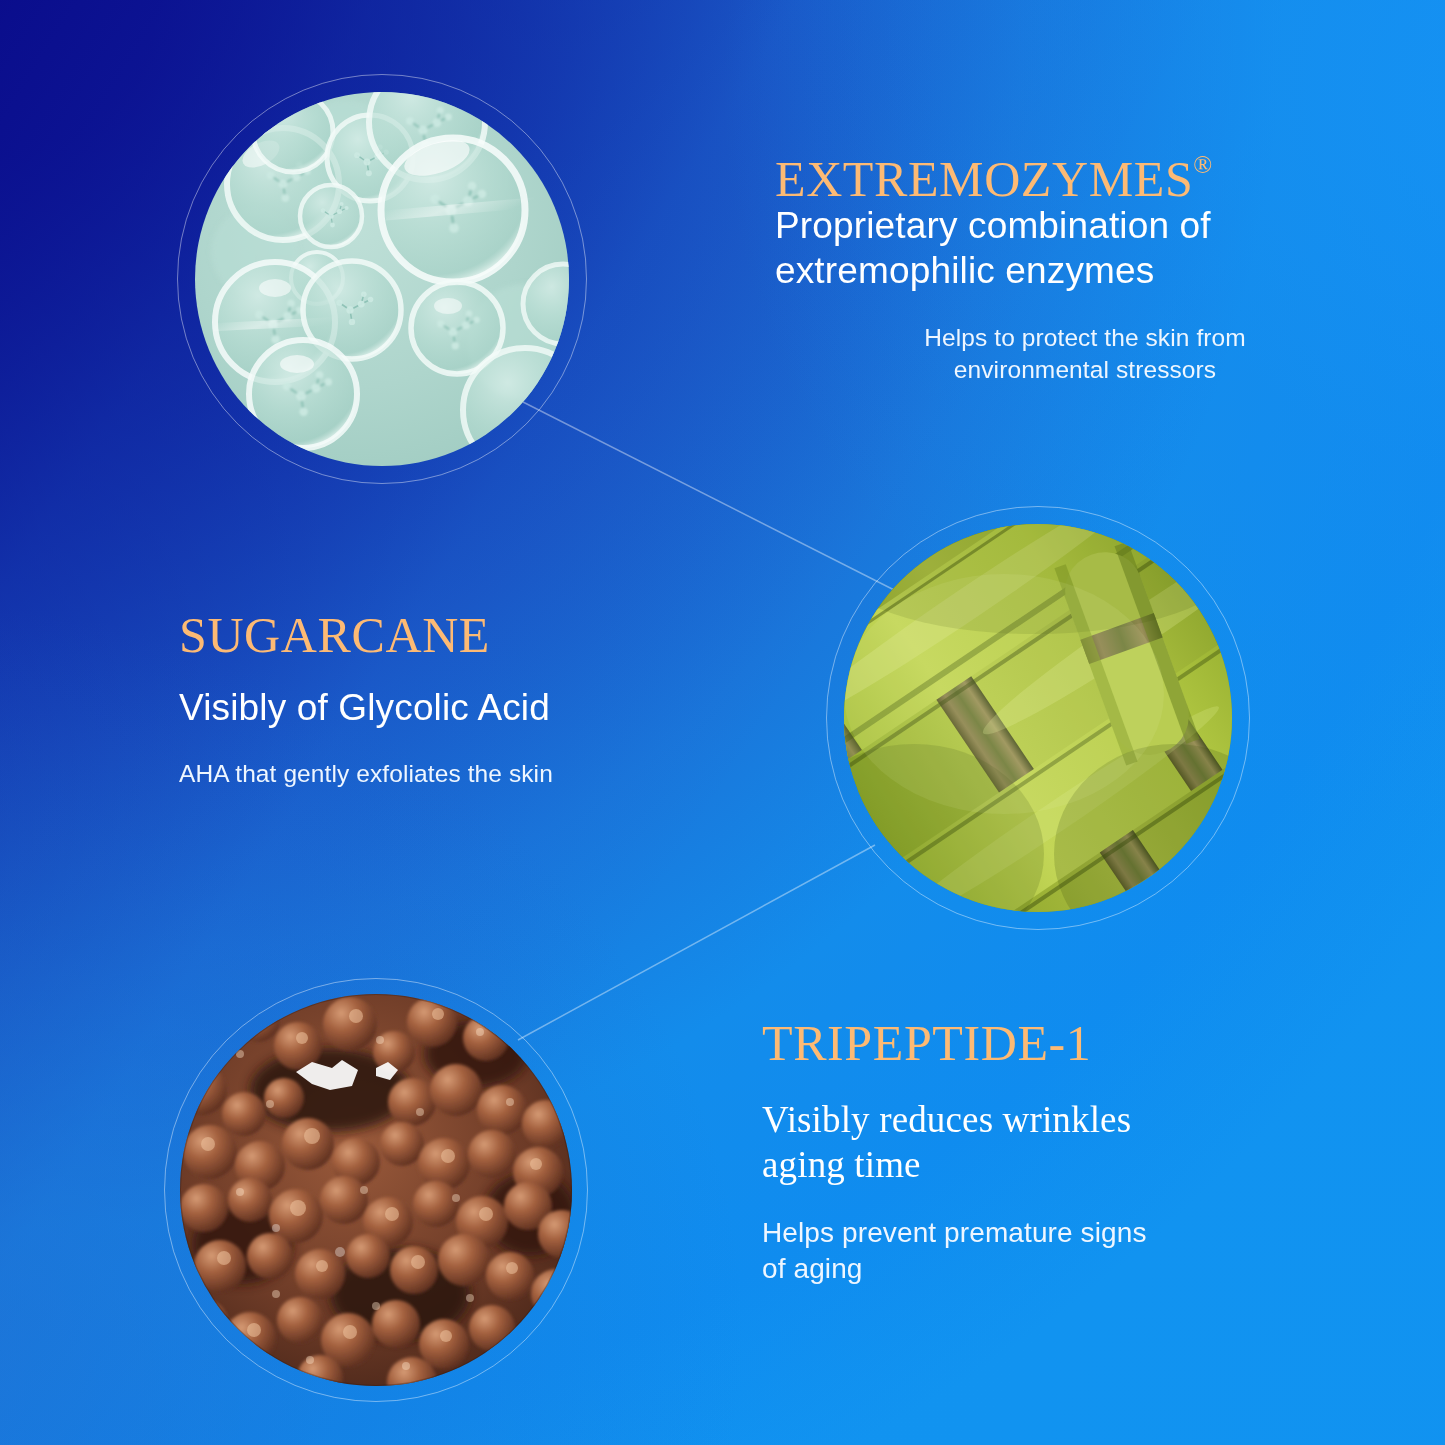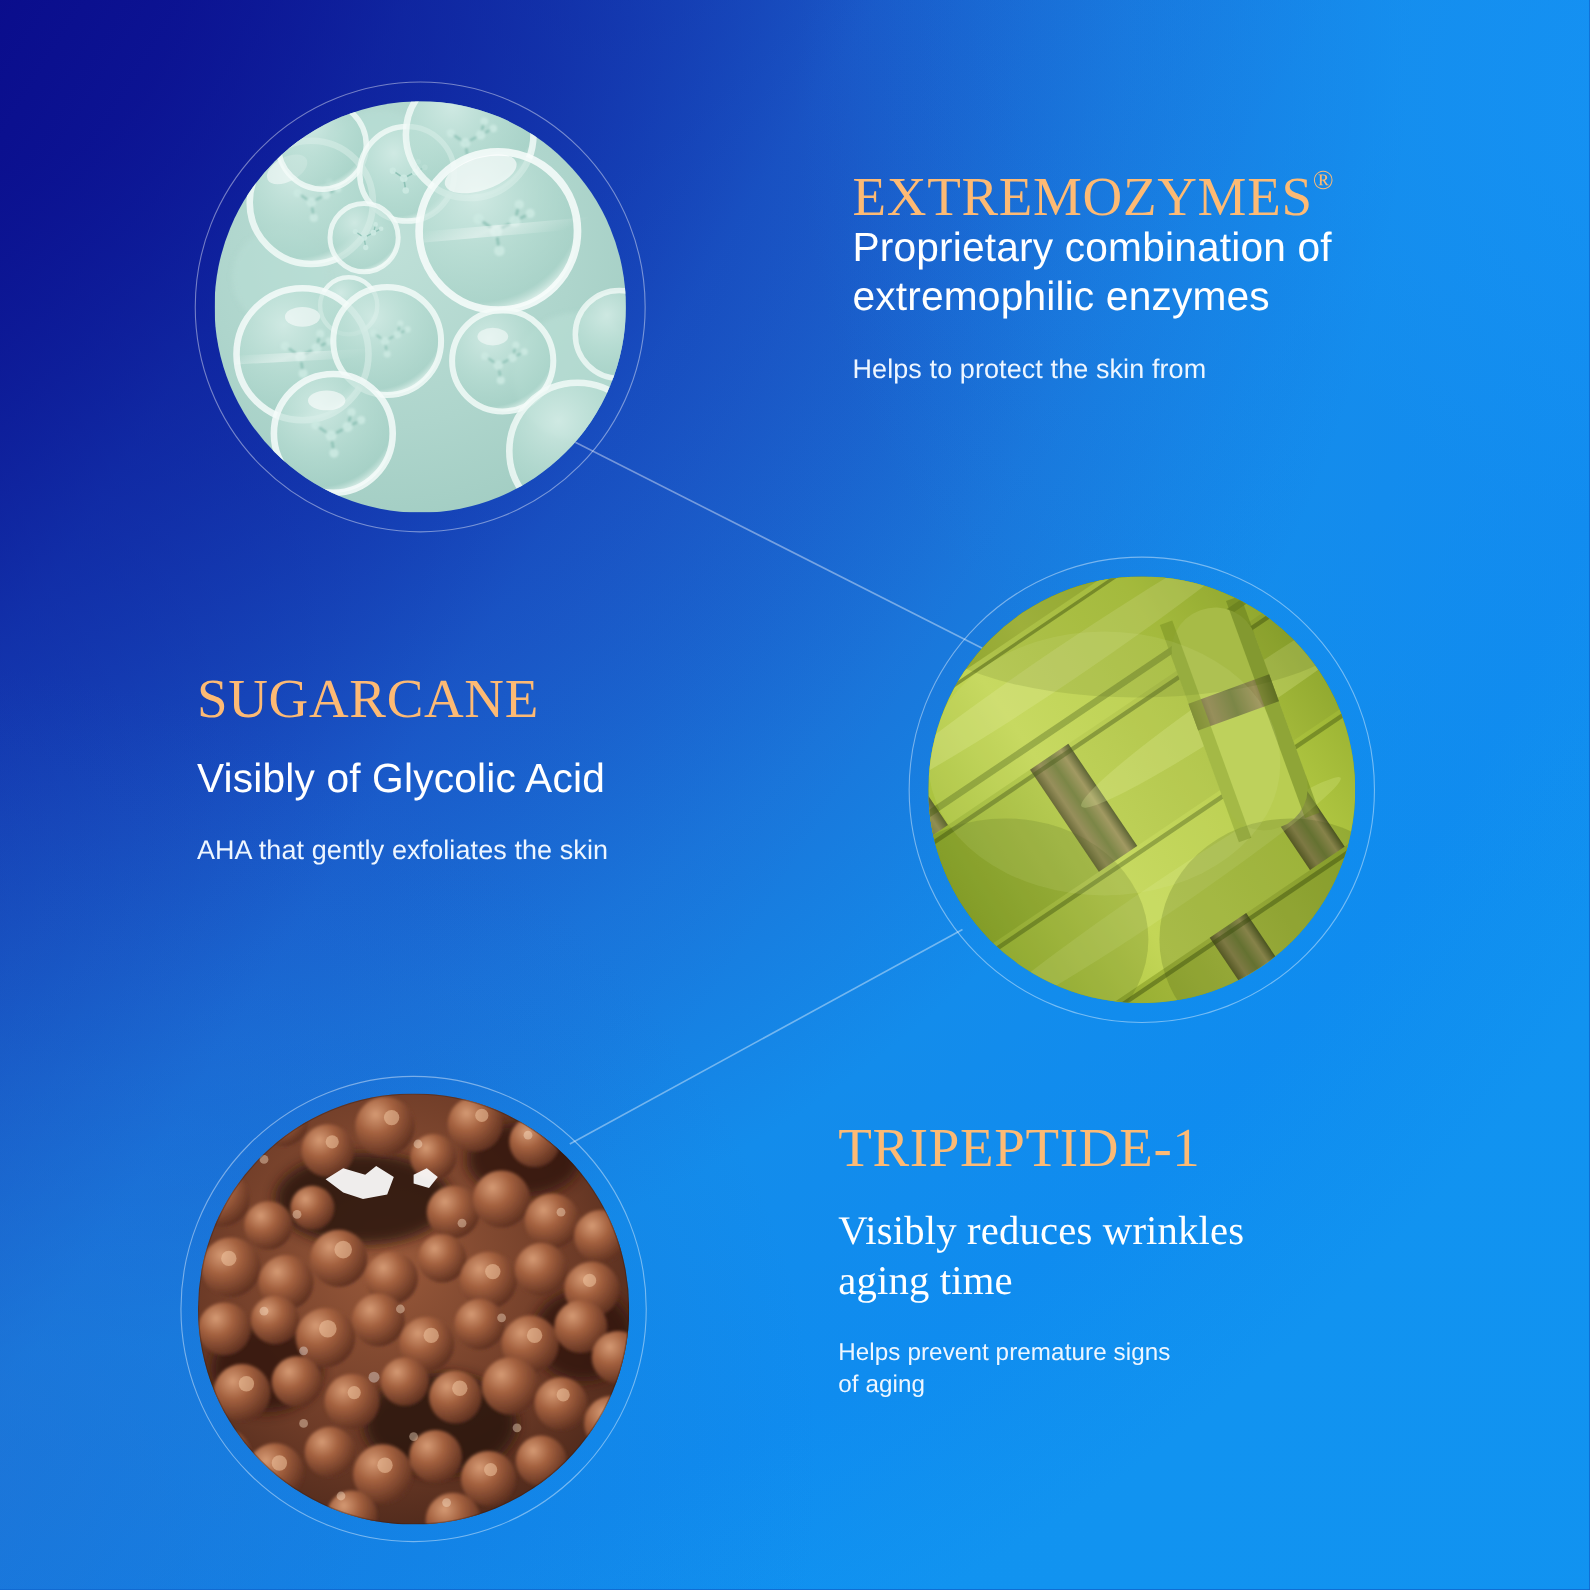--- a/index.html
+++ b/index.html
@@ -97,33 +97,33 @@
     color:#eef6ff;
     font-weight:300;
     line-height:1.30;
     letter-spacing:0.004em;
   }
 
   
   #block-extremozymes { left:775px; top:152px; width:620px; }
   #block-extremozymes .t-title { font-size:50px; }
   #block-extremozymes .t-sub   { font-size:37px; }
-  #block-extremozymes .t-desc  { font-size:24.5px; margin-top:28px; }
+  #block-extremozymes .t-desc  { font-size:24.5px; margin-top:28px;text-align:center; }
 
   
   #block-sugarcane { left:179px; top:610px; width:560px; }
   #block-sugarcane .t-title { font-size:50px; }
   #block-sugarcane .t-sub   { font-size:37px; margin-top:26px; }
   #block-sugarcane .t-desc  { font-size:24.5px; margin-top:27px; }
 
   
   #block-tripeptide { left:762px; top:1018px; width:560px; }
   #block-tripeptide .t-title { font-size:50px; }
   #block-tripeptide .t-sub   { font-size:37px; margin-top:30px;font-family:Liberation Serif, serif; }
-  #block-tripeptide .t-desc  { font-size:22px; margin-top:27px; }
+  #block-tripeptide .t-desc  { font-size:28px; margin-top:27px; }
 </style>
 </head>
 <body>
 
 <div id="stage">
 
   <div class="bg-base"></div>
   <div class="bg-wash-a"></div>
   <div class="bg-wash-b"></div>
   <div class="bg-wash-c"></div>
@@ -547,20 +547,21 @@
   </div>
 
   <div class="block" id="block-extremozymes">
     <div class="t-title"><span>EXTREMOZYMES</span><span class="reg">®</span></div>
     <div class="t-sub">
       <div>Proprietary combination of</div>
       <div>extremophilic enzymes</div>
     </div>
     <div class="t-desc">
       <div>Helps to protect the skin from</div>
+      <div>environmental stressors</div>
     </div>
   </div>
 
   <div class="block" id="block-sugarcane">
     <div class="t-title"><span>SUGARCANE</span></div>
     <div class="t-sub">
       <div>Visibly of Glycolic Acid</div>
     </div>
     <div class="t-desc">
       <div>AHA that gently exfoliates the skin</div>

